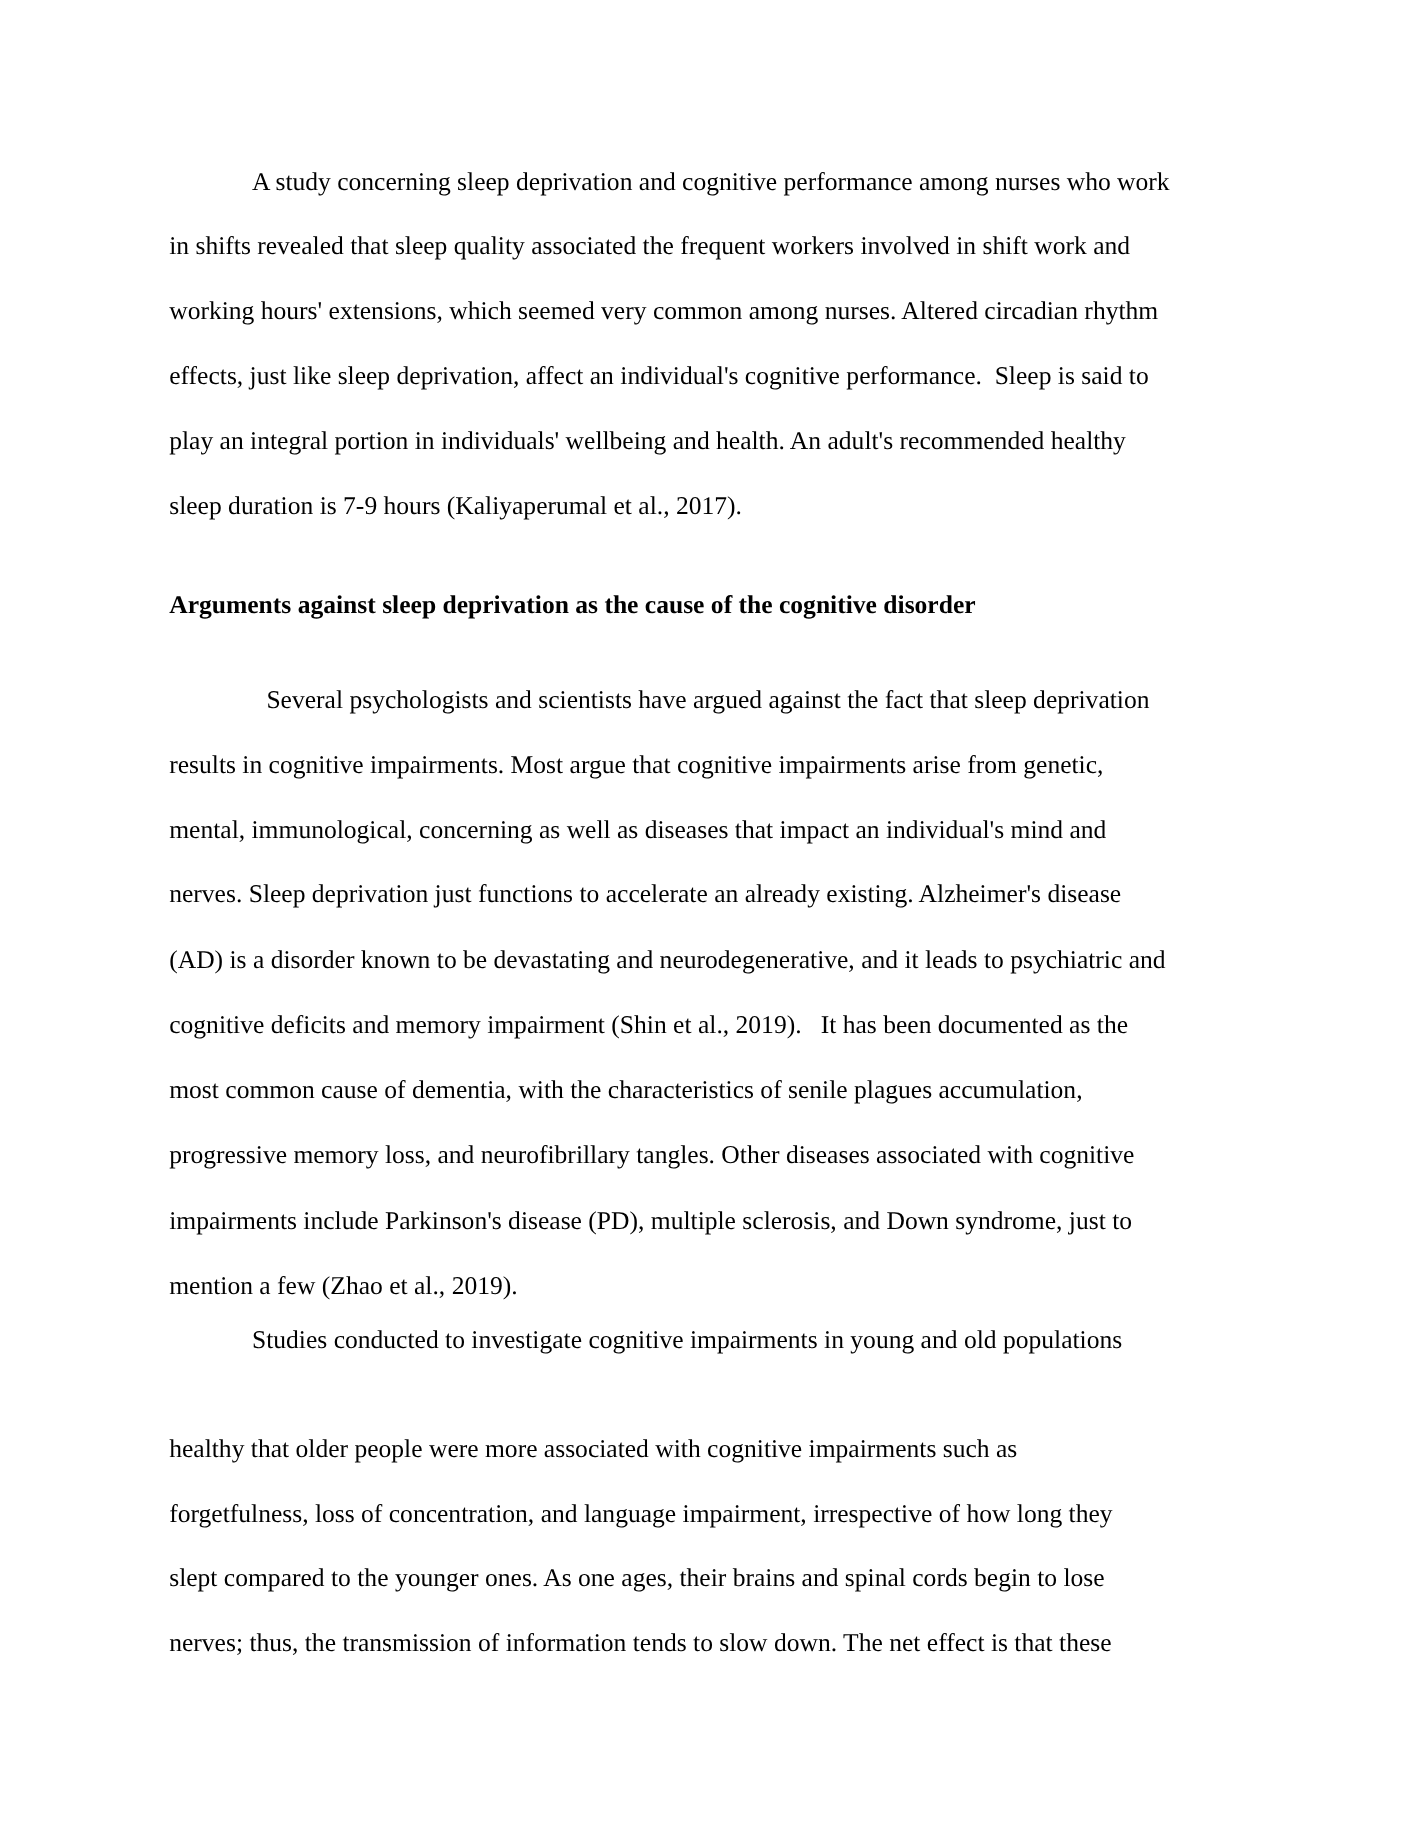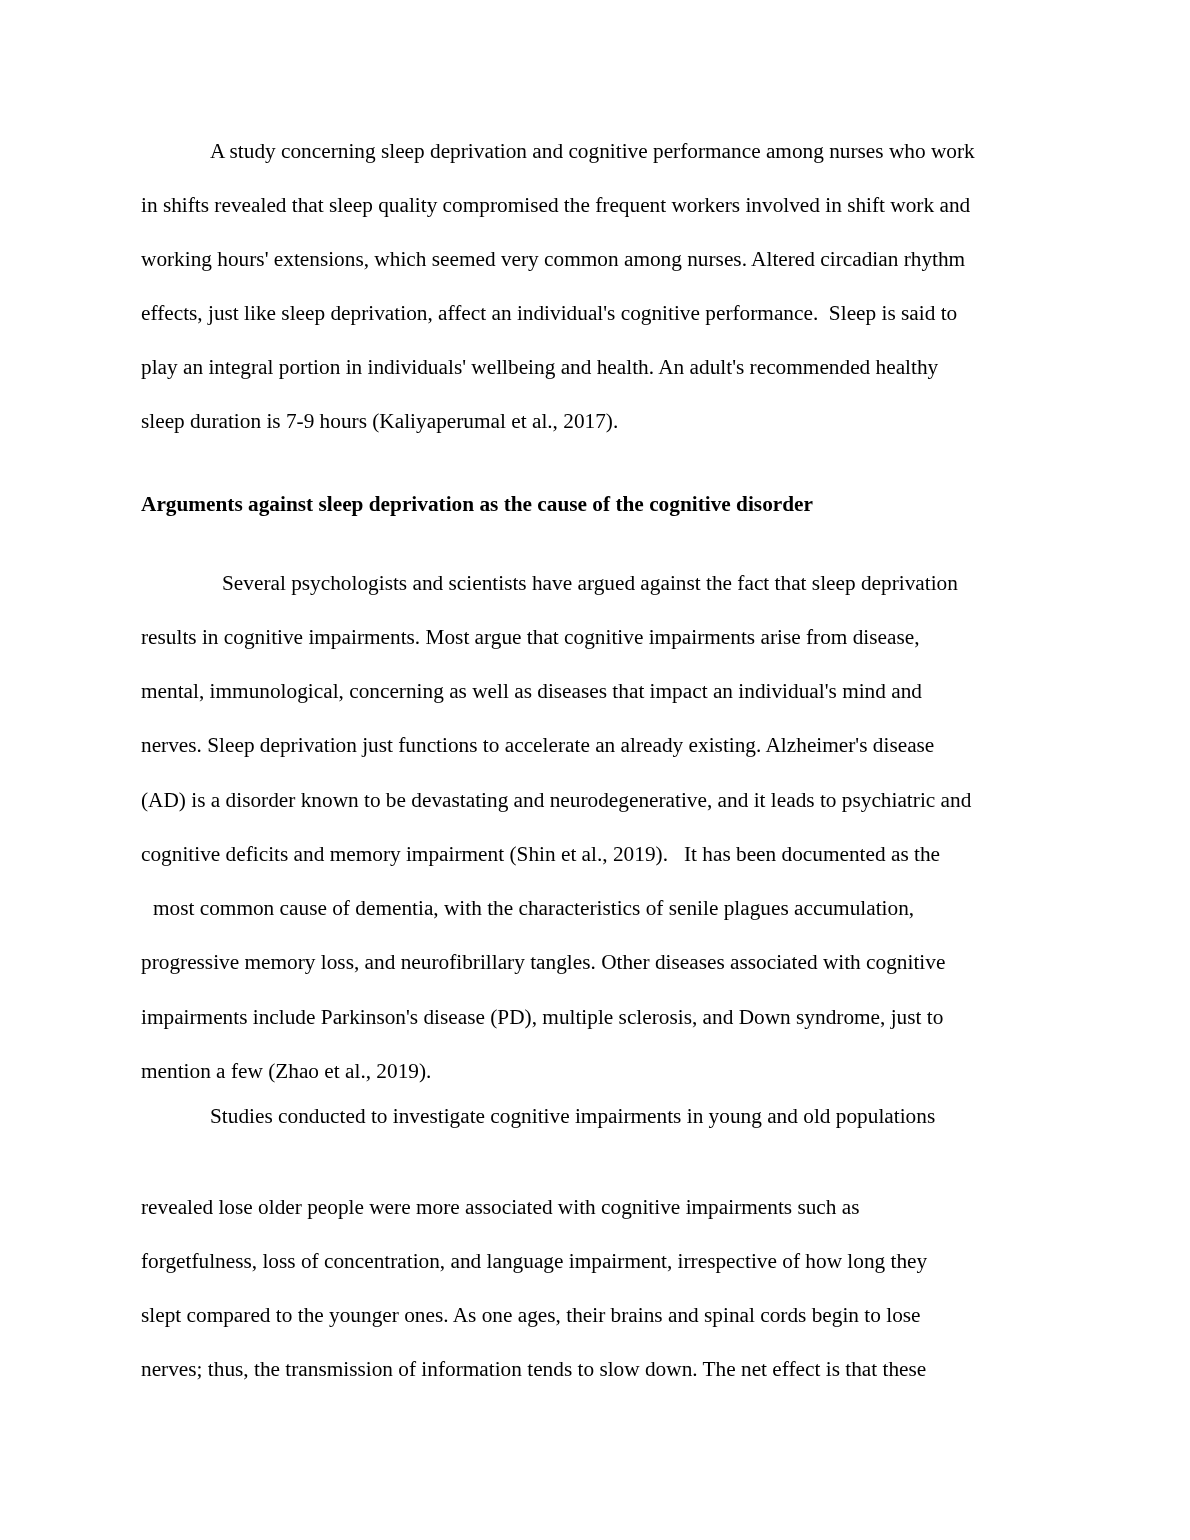--- a/index.html
+++ b/index.html
@@ -16,42 +16,42 @@
   }
   .heading { font-weight: bold; }
 </style>
 </head>
 <body>
 
 <div class="page">
 
   <div>
     <div class="line" style="left:210px; top:137px;">A study concerning sleep deprivation and cognitive performance among nurses who work</div>
-    <div class="line" style="top:191px;">in shifts revealed that sleep quality compromised the frequent workers involved in shift work and</div>
+    <div class="line" style="top:191px;">in shifts revealed that sleep quality associated the frequent workers involved in shift work and</div>
     <div class="line" style="top:245px;">working hours' extensions, which seemed very common among nurses. Altered circadian rhythm</div>
     <div class="line" style="top:299px;">effects, just like sleep deprivation, affect an individual's cognitive performance.  Sleep is said to</div>
     <div class="line" style="top:353px;">play an integral portion in individuals' wellbeing and health. An adult's recommended healthy</div>
     <div class="line" style="top:407px;">sleep duration is 7-9 hours (Kaliyaperumal et al., 2017).</div>
   </div>
 
   <div class="line heading" style="top:490px;">Arguments against sleep deprivation as the cause of the cognitive disorder</div>
 
   <div>
     <div class="line" style="left:222px; top:569px;">Several psychologists and scientists have argued against the fact that sleep deprivation</div>
-    <div class="line" style="top:623px;">results in cognitive impairments. Most argue that cognitive impairments arise from disease,</div>
+    <div class="line" style="top:623px;">results in cognitive impairments. Most argue that cognitive impairments arise from genetic,</div>
     <div class="line" style="top:677px;">mental, immunological, concerning as well as diseases that impact an individual's mind and</div>
     <div class="line" style="top:731px;">nerves. Sleep deprivation just functions to accelerate an already existing. Alzheimer's disease</div>
     <div class="line" style="top:786px;">(AD) is a disorder known to be devastating and neurodegenerative, and it leads to psychiatric and</div>
     <div class="line" style="top:840px;">cognitive deficits and memory impairment (Shin et al., 2019).   It has been documented as the</div>
-    <div class="line" style="top:894px;margin-left:12px;">most common cause of dementia, with the characteristics of senile plagues accumulation,</div>
+    <div class="line" style="top:894px;">most common cause of dementia, with the characteristics of senile plagues accumulation,</div>
     <div class="line" style="top:948px;">progressive memory loss, and neurofibrillary tangles. Other diseases associated with cognitive</div>
     <div class="line" style="top:1003px;">impairments include Parkinson's disease (PD), multiple sclerosis, and Down syndrome, just to</div>
     <div class="line" style="top:1057px;">mention a few (Zhao et al., 2019).</div>
   </div>
 
   <div>
     <div class="line" style="left:210px; top:1102px;">Studies conducted to investigate cognitive impairments in young and old populations</div>
-    <div class="line" style="top:1193px;">revealed lose older people were more associated with cognitive impairments such as</div>
+    <div class="line" style="top:1193px;">healthy that older people were more associated with cognitive impairments such as</div>
     <div class="line" style="top:1247px;">forgetfulness, loss of concentration, and language impairment, irrespective of how long they</div>
     <div class="line" style="top:1301px;">slept compared to the younger ones. As one ages, their brains and spinal cords begin to lose</div>
     <div class="line" style="top:1355px;">nerves; thus, the transmission of information tends to slow down. The net effect is that these</div>
   </div>
 </div>
 
 </body></html>

